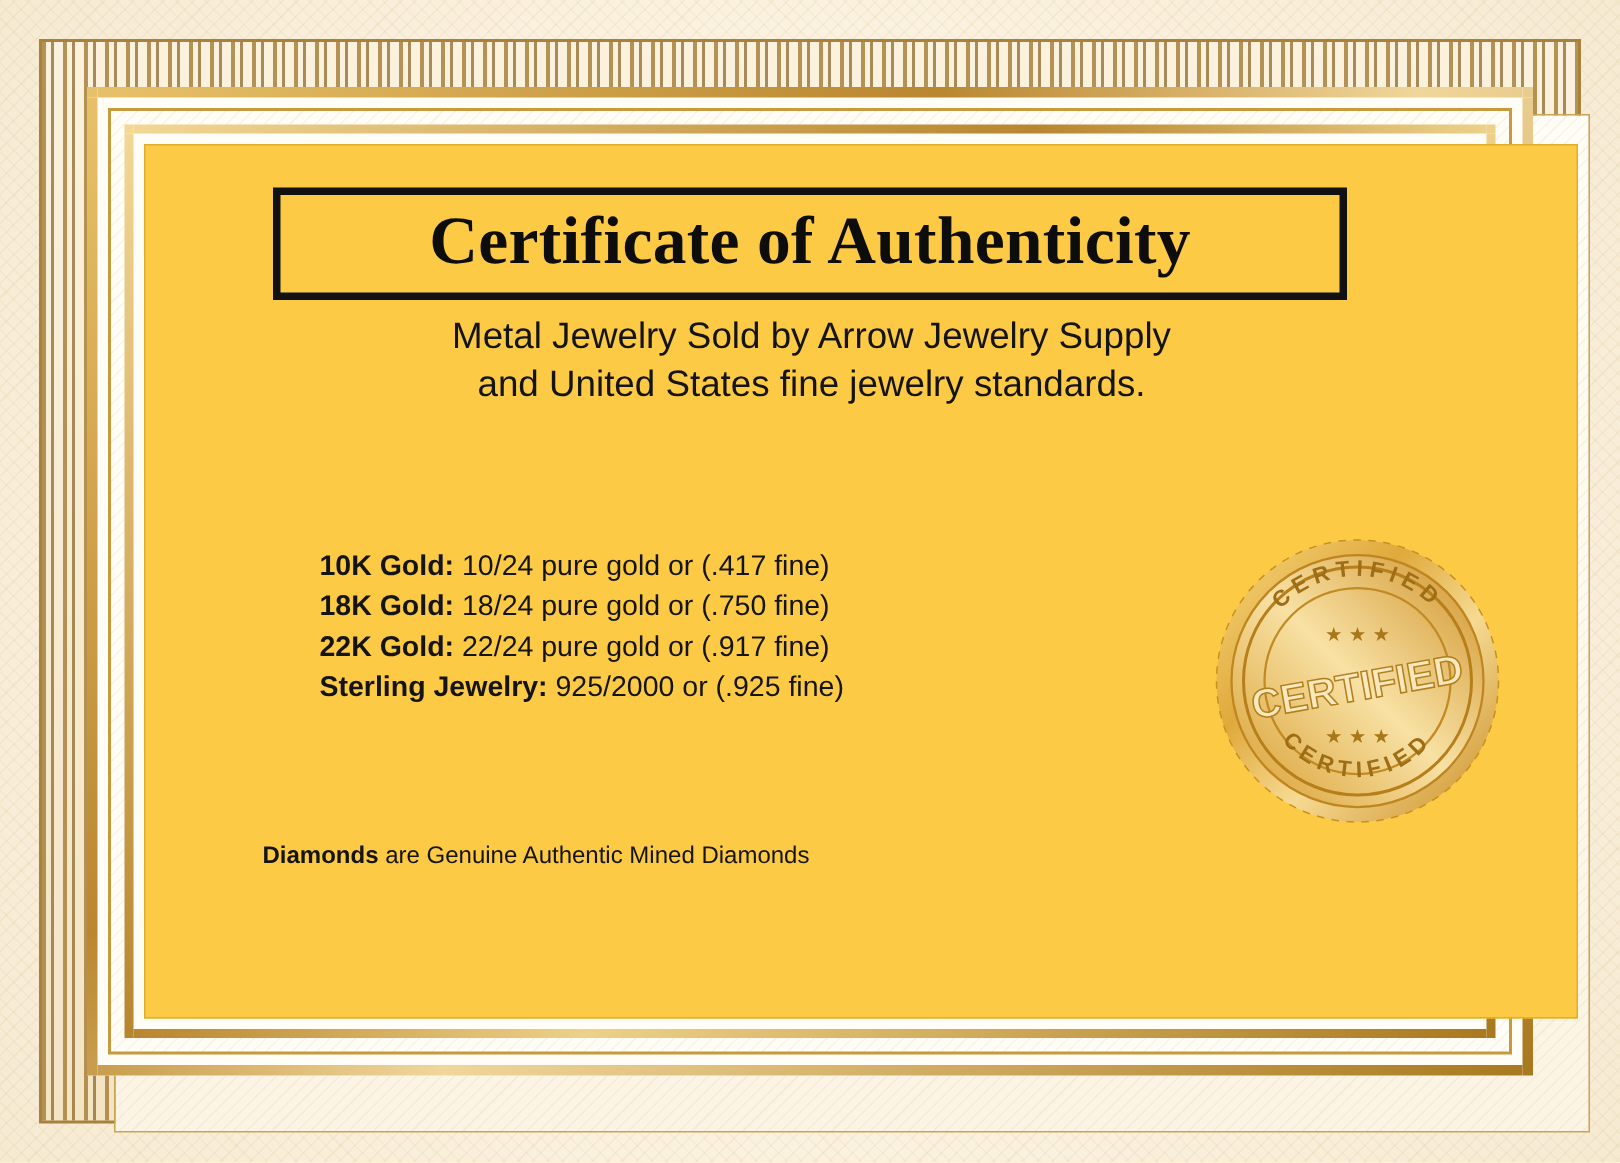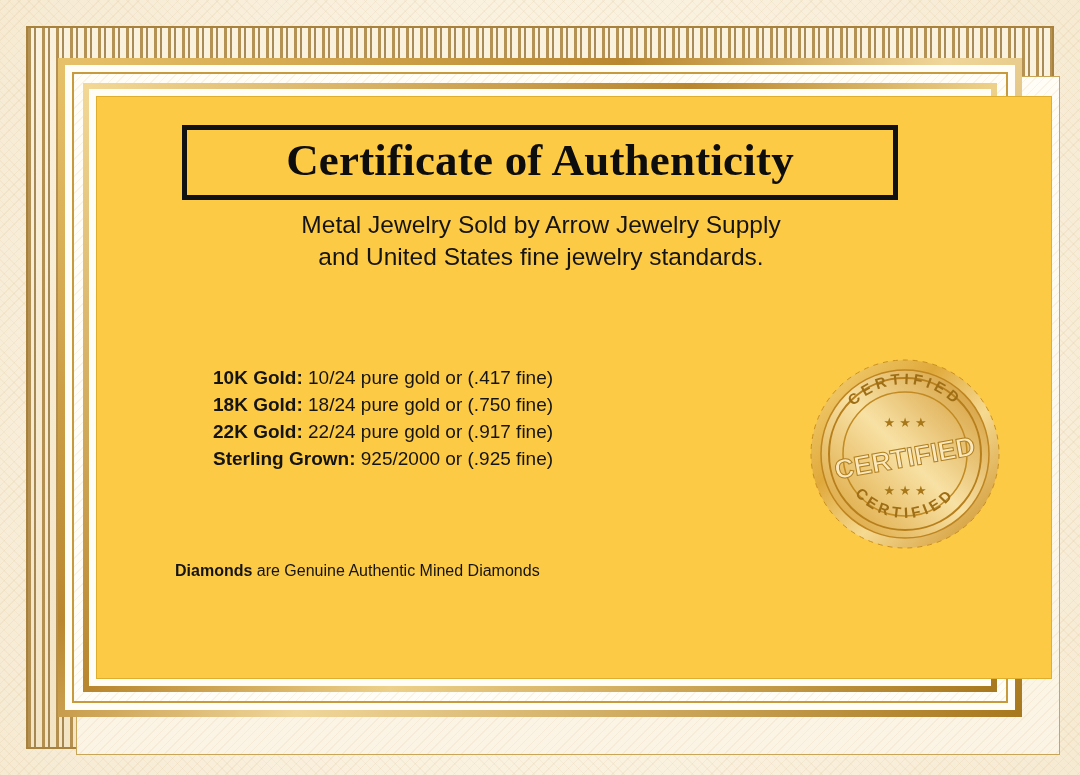--- a/index.html
+++ b/index.html
@@ -184,21 +184,21 @@
 
     <div class="intro">
       <div><span>Metal Jewelry Sold by </span><span class="b">Arrow Jewelry Supply</span></div>
       <div>and United States fine jewelry standards.</div>
     </div>
 
     <div class="purity">
       <div class="row"><span class="k">10K Gold:</span> <span>10/24 pure gold or (.417 fine)</span></div>
       <div class="row"><span class="k">18K Gold:</span> <span>18/24 pure gold or (.750 fine)</span></div>
       <div class="row"><span class="k">22K Gold:</span> <span>22/24 pure gold or (.917 fine)</span></div>
-      <div class="row"><span class="k">Sterling Grown:</span> <span>925/2000 or (.925 fine)</span></div>
+      <div class="row"><span class="k">Sterling Jewelry:</span> <span>925/2000 or (.925 fine)</span></div>
     </div>
 
     <div class="diamond-note">
       <div><span class="b">Diamonds</span><span> are Genuine Authentic Mined Diamonds</span></div>
     </div>
 
     <div class="seal">
       <svg viewBox="0 0 208 198" xmlns="http://www.w3.org/2000/svg" aria-hidden="true">
         <defs>
           <linearGradient id="goldGrad" x1="0" y1="0" x2="1" y2="1">

